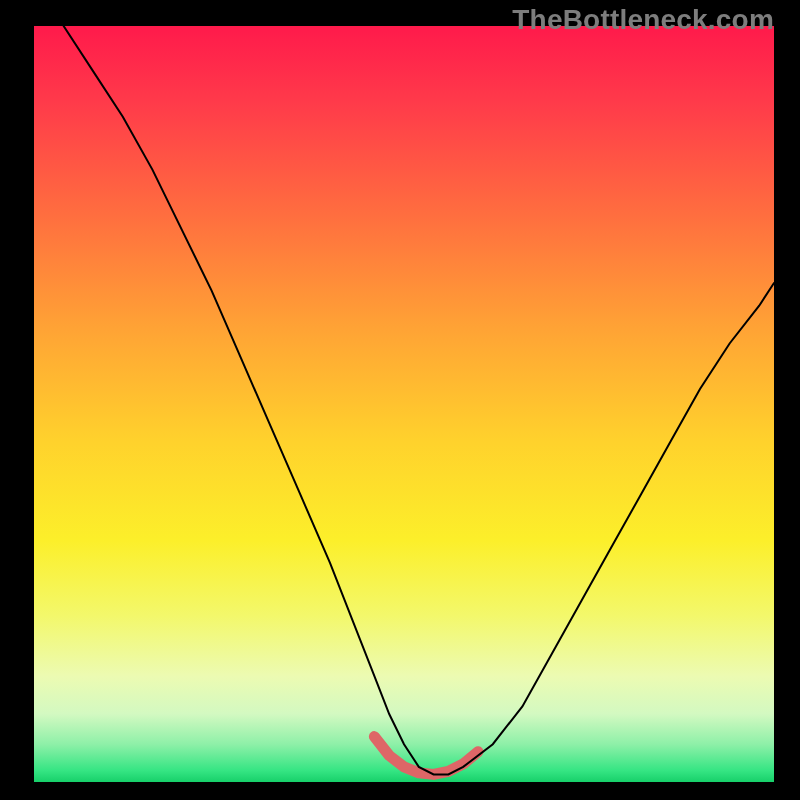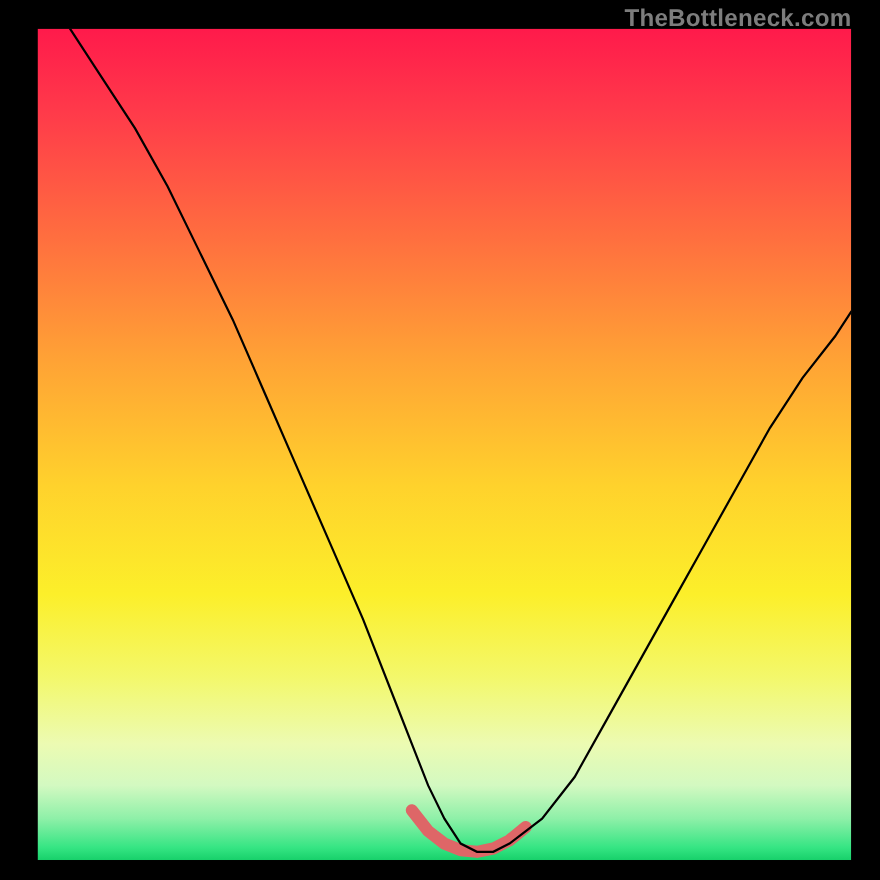--- a/index.html
+++ b/index.html
@@ -28,21 +28,21 @@
   }
   .gradient {
     position: absolute;
     inset: 0;
   }
   .watermark {
     position: absolute;
     top: 4px;
     right: 26px;
     font-family: Arial, Helvetica, sans-serif;
-    font-size: 22px;
+    font-size: 28px;
     font-weight: 600;
     color: #7d7d7d;
     letter-spacing: 0.2px;
   }
   .curve-line {
     fill: none;
     stroke: #000;
     stroke-width: 2;
     stroke-linecap: round;
   }

